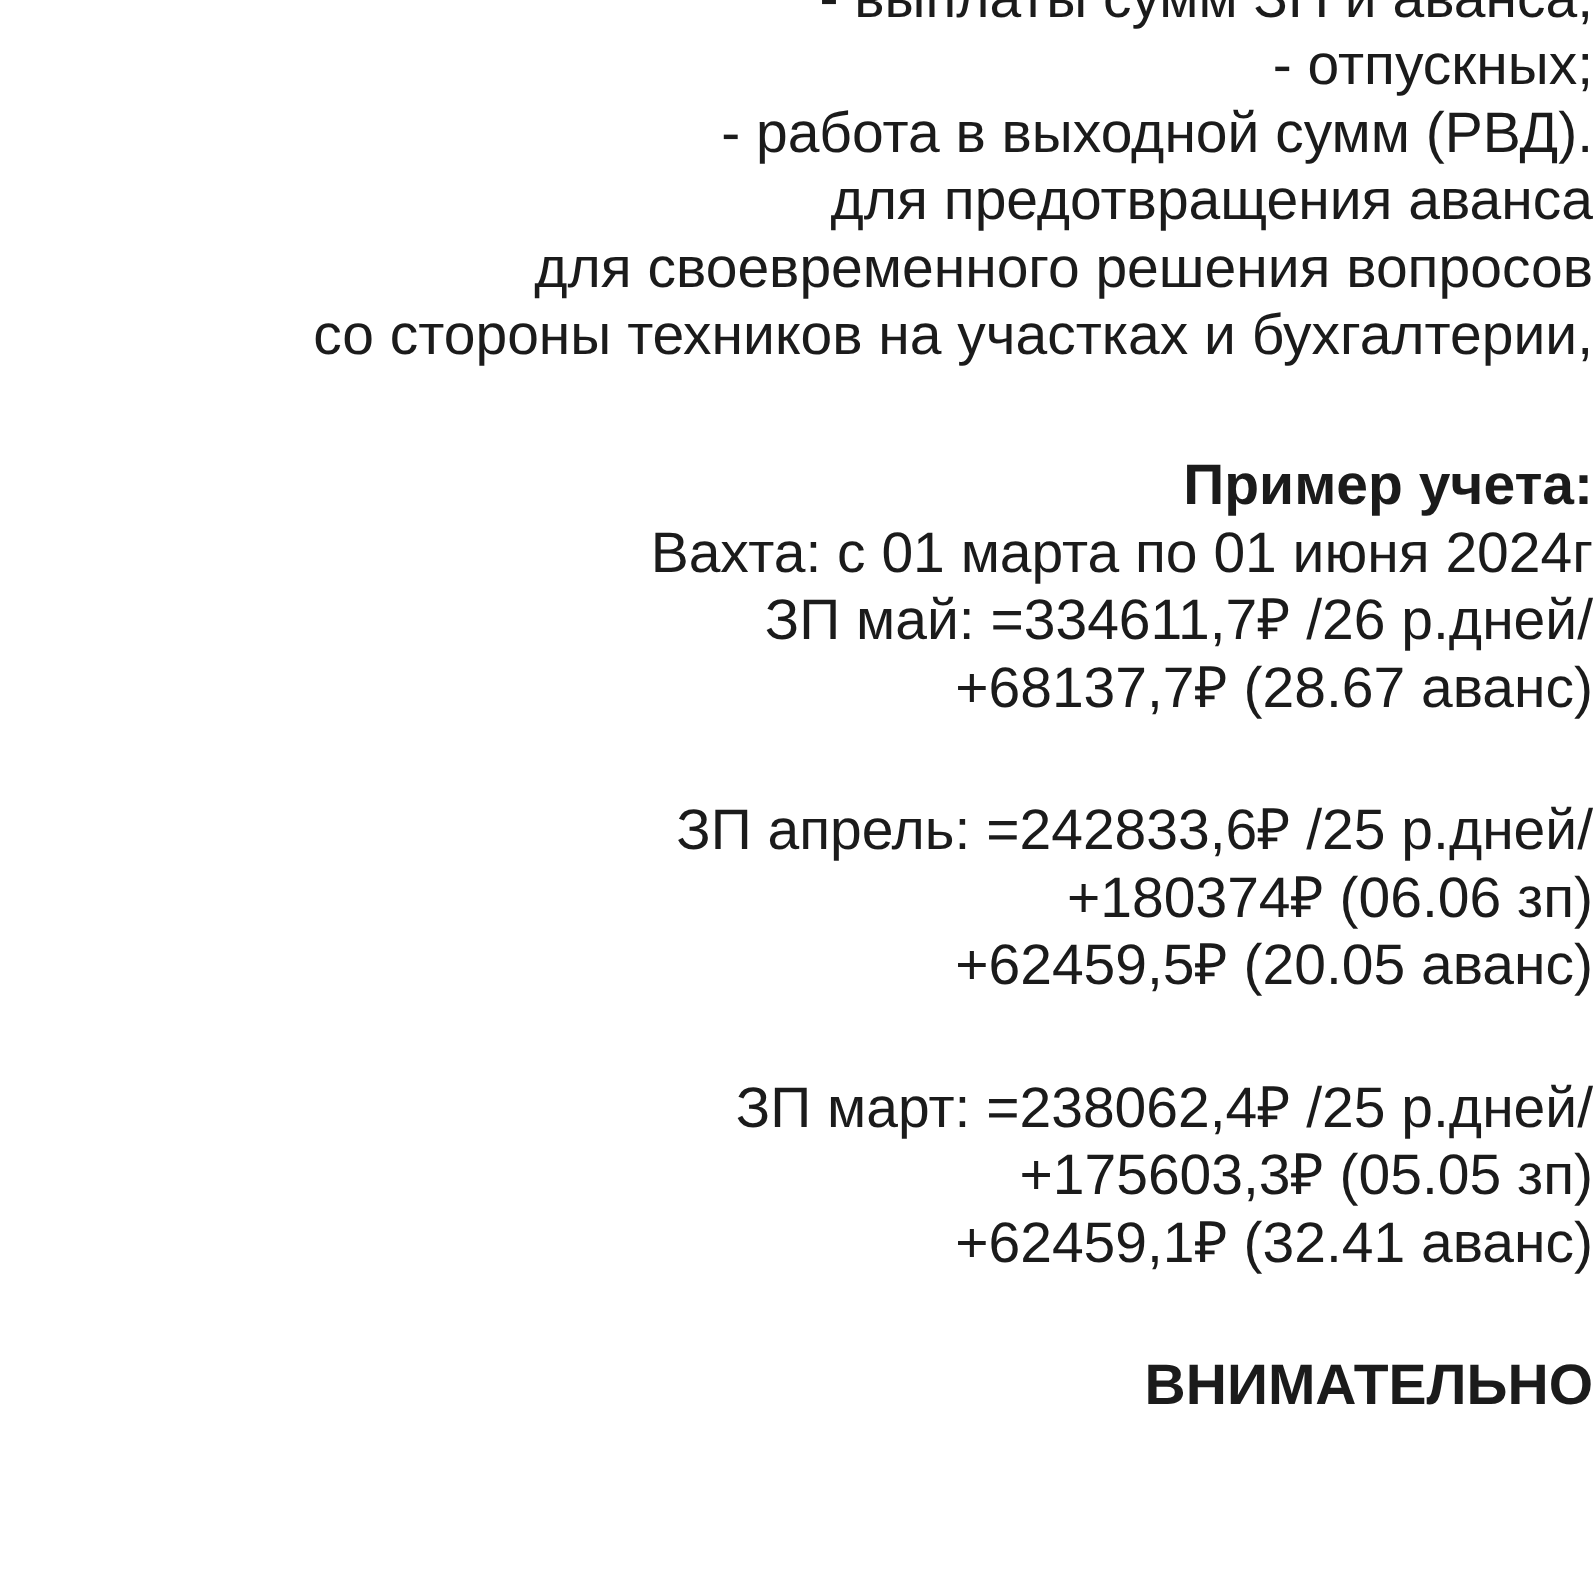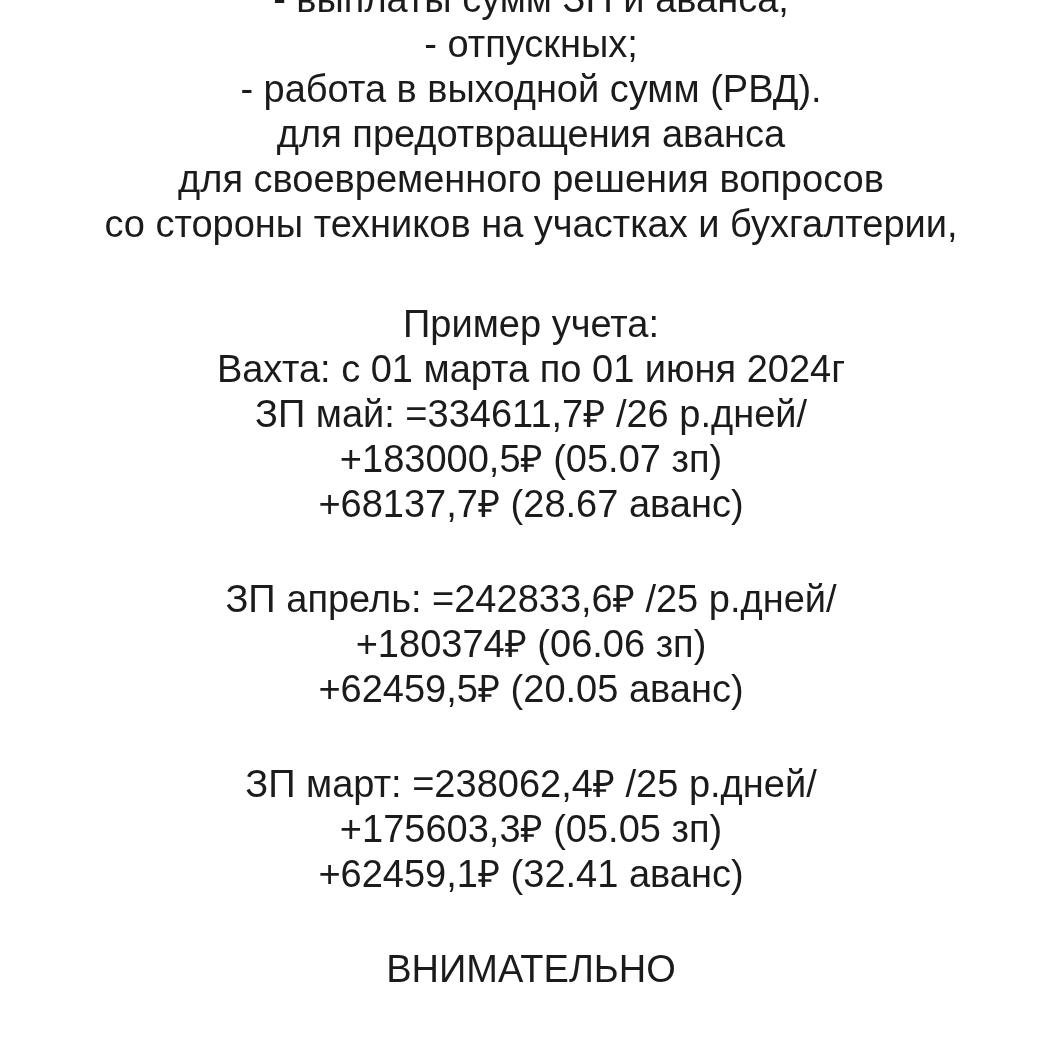--- a/index.html
+++ b/index.html
@@ -25,44 +25,44 @@
     -webkit-font-smoothing: antialiased;
   }
   .para {
     margin: 0 0 50px 0;
   }
   .para-intro {
     margin-bottom: 55px;
   }
   .line {
     white-space: nowrap;
+    text-align: right;
   }
   .heading {
-    font-weight: normal;
+    font-weight: bold;
   }
 </style>
 </head>
 <body>
 
 <main class="doc">
 
   <section class="para para-intro">
     <div class="line">- выплаты сумм ЗП и аванса;</div>
     <div class="line">- отпускных;</div>
     <div class="line">- работа в выходной сумм (РВД).</div>
     <div class="line">для предотвращения аванса</div>
     <div class="line">для своевременного решения вопросов</div>
     <div class="line">со стороны техников на участках и бухгалтерии,</div>
   </section>
 
   <section class="para">
     <div class="line heading">Пример учета:</div>
     <div class="line">Вахта: с 01 марта по 01 июня 2024г</div>
     <div class="line">ЗП май: =334611,7₽ /26 р.дней/</div>
-    <div class="line">+183000,5₽ (05.07 зп)</div>
     <div class="line">+68137,7₽ (28.67 аванс)</div>
   </section>
 
   <section class="para">
     <div class="line">ЗП апрель: =242833,6₽ /25 р.дней/</div>
     <div class="line">+180374₽ (06.06 зп)</div>
     <div class="line">+62459,5₽ (20.05 аванс)</div>
   </section>
 
   <section class="para">

